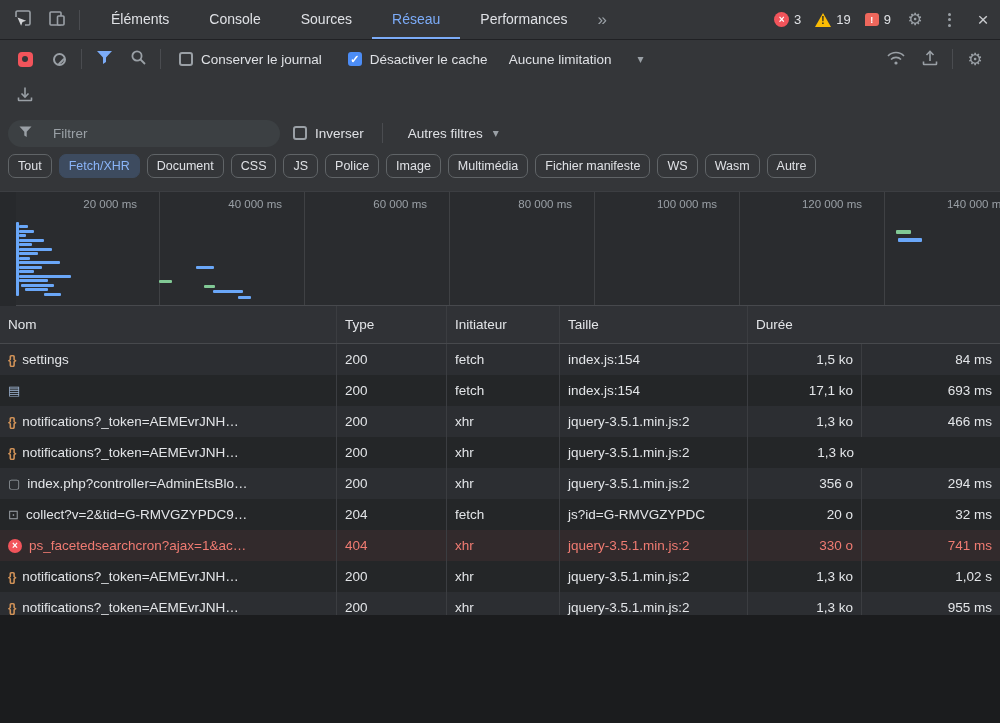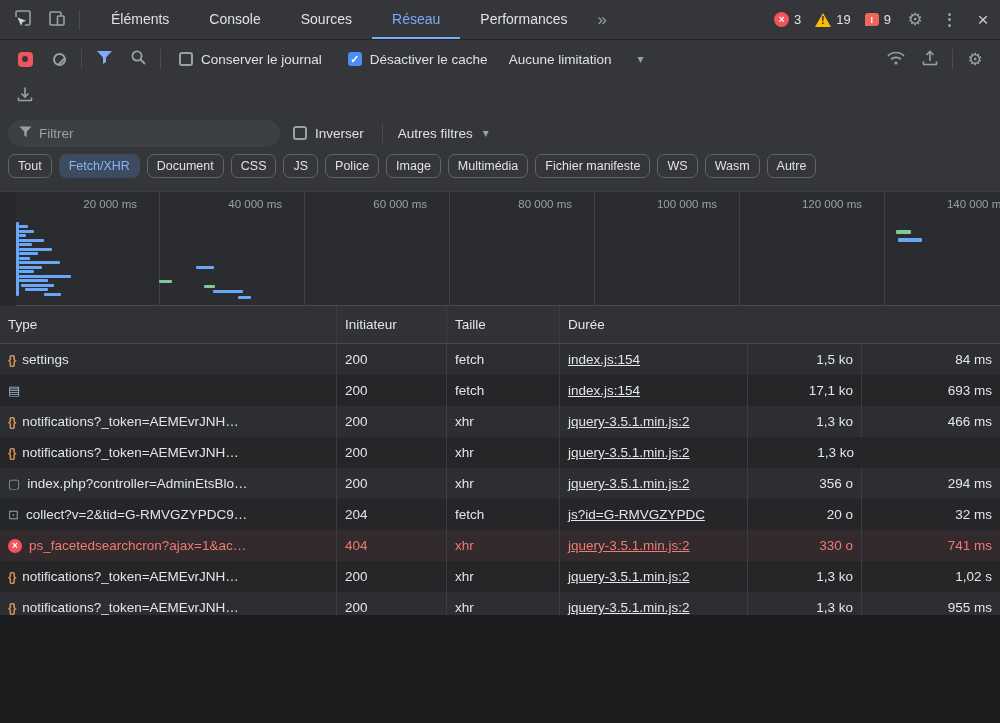--- a/index.html
+++ b/index.html
@@ -36,24 +36,24 @@
   .box.checked{background:#4c8df6;border-color:#4c8df6;color:#fff;font-size:11px;font-weight:bold}
   .throttle{display:flex;align-items:center;margin-left:8px;cursor:pointer;color:#dfe1e5}
   .caret{color:#9aa0a6;margin-left:26px;font-size:12px}
   .right-group{margin-left:auto;display:flex;align-items:center;margin-right:8px}
 
   
   .dlrow{position:absolute;top:78px;left:0;right:0;height:34px;background:#343639;display:flex;align-items:center;padding-left:8px}
 
   
   .filterrow{position:absolute;top:112px;left:0;right:0;height:42px;background:#343639;display:flex;align-items:center;padding-left:8px}
-  .filterpill{width:272px;height:27px;border-radius:14px;background:#3c4043;display:flex;align-items:center;gap:7px;padding:0 11px;cursor:text}
+  .filterpill{width:272px;height:27px;border-radius:14px;background:#3c4043;display:flex;align-items:center;gap:21px;padding:0 11px;cursor:text}
   .filterpill input{flex:1;background:transparent;border:none;outline:none;color:#e3e5e8;font-size:13.5px;font-family:"Liberation Sans",sans-serif}
   .filterpill input::placeholder{color:#9aa0a6}
-  .morefilters{display:flex;align-items:center;margin-left:10px;cursor:pointer;color:#dfe1e5}
+  .morefilters{display:flex;align-items:center;margin-left:20px;cursor:pointer;color:#dfe1e5}
   .morefilters .caret{margin-left:10px}
 
   
   .chiprow{position:absolute;top:154px;left:0;right:0;height:38px;background:#343639;border-bottom:1px solid #3c3e42;display:flex;align-items:flex-start;gap:7px;padding:0 8px}
   .chip{height:24px;display:flex;align-items:center;padding:0 9px;border:1px solid #606467;border-radius:7px;font-size:12.5px;color:#dfe1e5;cursor:pointer;white-space:nowrap}
   .chip.selected{background:#3d4b5f;border-color:#3d4b5f;color:#8ab4f8}
 
   
   .timeline{position:absolute;top:192px;left:16px;right:0;height:114px;background:#2a2c2f;border-bottom:1px solid #47494d;overflow:hidden}
   .gridline{position:absolute;top:0;bottom:0;width:1px;background:#3f4144}
@@ -78,21 +78,21 @@
   .td:last-child{border-right:none}
   .td.right{justify-content:flex-end}
   .td.name{gap:7px}
   .nametext{overflow:hidden;white-space:nowrap}
   .row-icon{flex:0 0 auto;font-size:12px;line-height:1}
   .row-icon.json{color:#cf9157;font-weight:bold;letter-spacing:-1px}
   .row-icon.doc{color:#9fb6d4;font-size:13px}
   .row-icon.page{color:#9aa0a6;font-size:13px}
   .row-icon.pixel{color:#9aa0a6;font-size:13px}
   .row-icon.error-badge{width:14px;height:14px;border-radius:50%;background:#f2545b;color:#fff;display:flex;align-items:center;justify-content:center;font-size:10px;font-weight:bold}
-  .link{text-decoration:underline;color:inherit}
+  .link{color:inherit}
 </style>
 </head>
 <body>
 
 <div class="devtools">
 
   <div class="tabbar">
     <div class="icon-btn">
       <span>
         <svg width="20" height="20" viewBox="0 0 20 20">
@@ -281,20 +281,21 @@
       <div class="bar g" style="left: 188px; top: 93px; width: 11px; height: 3px;"></div>
       <div class="bar b" style="left: 197px; top: 98px; width: 30px; height: 3px;"></div>
       <div class="bar b" style="left: 222px; top: 104px; width: 13px; height: 3px;"></div>
       <div class="bar g" style="left: 880px; top: 38px; width: 15px; height: 4px;"></div>
       <div class="bar b" style="left: 882px; top: 46px; width: 24px; height: 4px;"></div>
       <div class="bar sel" style="left: 992px; top: 2px; width: 8px; height: 17px;"></div>
     </div>
 
   <div class="table">
     <div class="thead" id="thead" style="grid-template-columns: 337px 110px 113px 188px 114px 138px;">
+        <div class="th">Nom</div>
         <div class="th">Type</div>
         <div class="th">Initiateur</div>
         <div class="th right">Taille</div>
         <div class="th right">Durée</div>
       </div>
     <div class="tbody" id="tbody">
         <div class="tr odd" style="grid-template-columns: 337px 110px 113px 188px 114px 138px;">
           <div class="td name">
             <span class="row-icon json">{}</span>
             <span class="nametext">settings</span>

